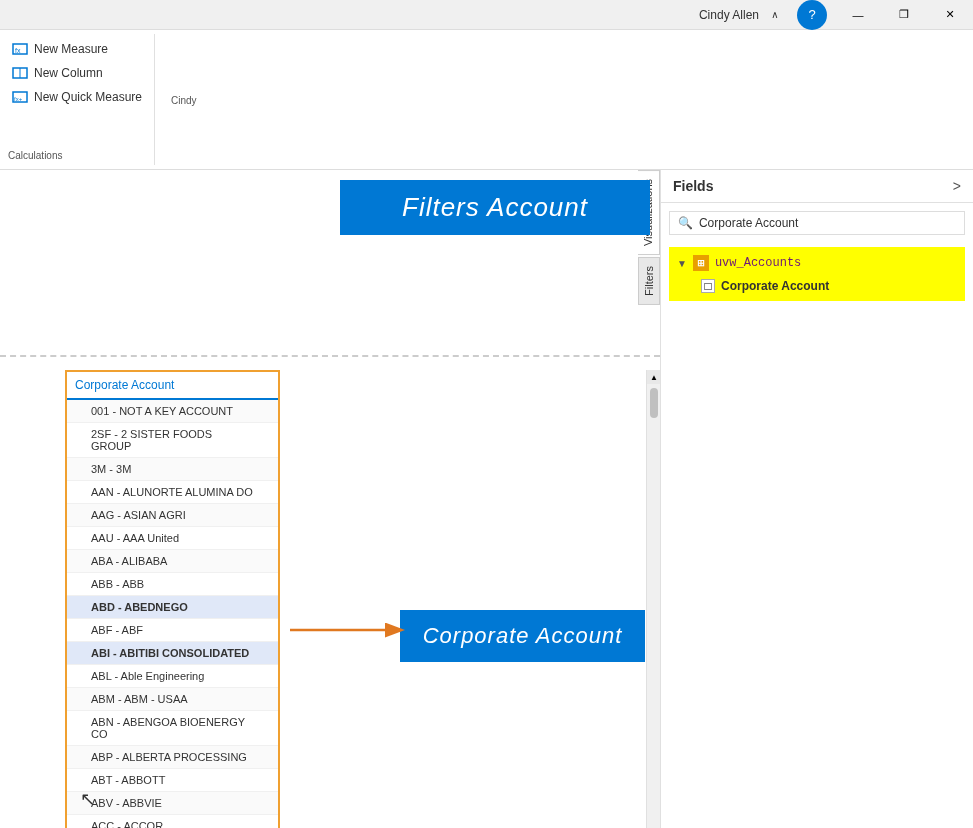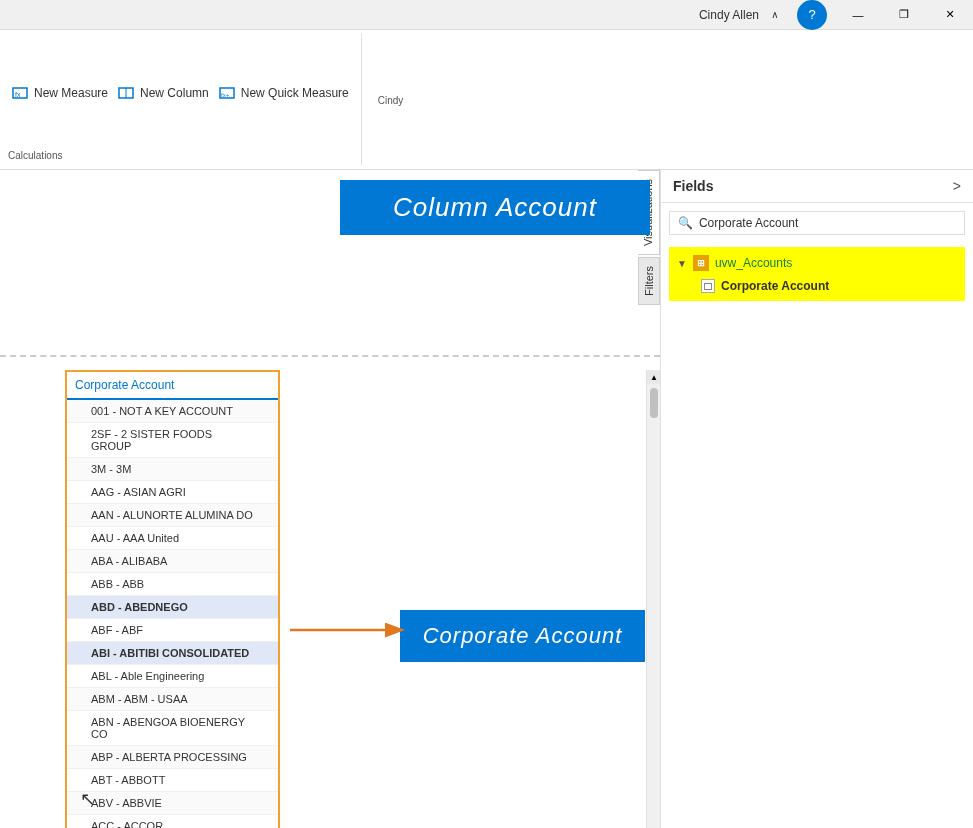--- a/index.html
+++ b/index.html
@@ -78,21 +78,21 @@
     }
     .ribbon-section {
       display: flex;
       flex-direction: column;
       align-items: flex-start;
       padding: 4px 8px;
       border-right: 1px solid #e0e0e0;
     }
     .ribbon-items {
       display: flex;
-      flex-direction: row;
+      flex-direction: column;
       gap: 2px;
       flex: 1;
     }
     .ribbon-item {
       display: flex;
       align-items: center;
       gap: 6px;
       padding: 3px 4px;
       cursor: pointer;
       border-radius: 2px;
@@ -320,21 +320,21 @@
       width: 16px;
       height: 16px;
       background: #e8a000;
       display: flex;
       align-items: center;
       justify-content: center;
       font-size: 9px;
       color: white;
       font-weight: bold;
     }
-    .tree-label { color: #15803d; }
+    .tree-label { color: #701a75; font-family: Liberation Mono, monospace; }
 
     .tree-child {
       display: flex;
       align-items: center;
       gap: 6px;
       padding: 4px 4px 4px 28px;
       cursor: pointer;
       font-size: 12px;
       background: #ffff00;
     }
@@ -426,31 +426,31 @@
   </div>
 </div>
 
 <div class="main-area">
 
   <div class="left-panel">
 
     <div class="dotted-divider"></div>
 
     <div class="street-account-banner">
-      <span class="street-account-text">Column Account</span>
+      <span class="street-account-text">Filters Account</span>
     </div>
 
     <div class="slicer-panel">
       <div class="slicer-header">Corporate Account</div>
       <div class="slicer-list">
         <div class="slicer-item">001 - NOT A KEY ACCOUNT</div>
         <div class="slicer-item">2SF - 2 SISTER FOODS GROUP</div>
         <div class="slicer-item">3M - 3M</div>
+        <div class="slicer-item">AAN - ALUNORTE ALUMINA DO</div>
         <div class="slicer-item">AAG - ASIAN AGRI</div>
-        <div class="slicer-item">AAN - ALUNORTE ALUMINA DO</div>
         <div class="slicer-item">AAU - AAA United</div>
         <div class="slicer-item">ABA - ALIBABA</div>
         <div class="slicer-item">ABB - ABB</div>
         <div class="slicer-item selected">ABD - ABEDNEGO</div>
         <div class="slicer-item">ABF - ABF</div>
         <div class="slicer-item selected">ABI - ABITIBI CONSOLIDATED</div>
         <div class="slicer-item">ABL - Able Engineering</div>
         <div class="slicer-item">ABM - ABM - USAA</div>
         <div class="slicer-item">ABN - ABENGOA BIOENERGY CO</div>
         <div class="slicer-item">ABP - ALBERTA PROCESSING</div>

